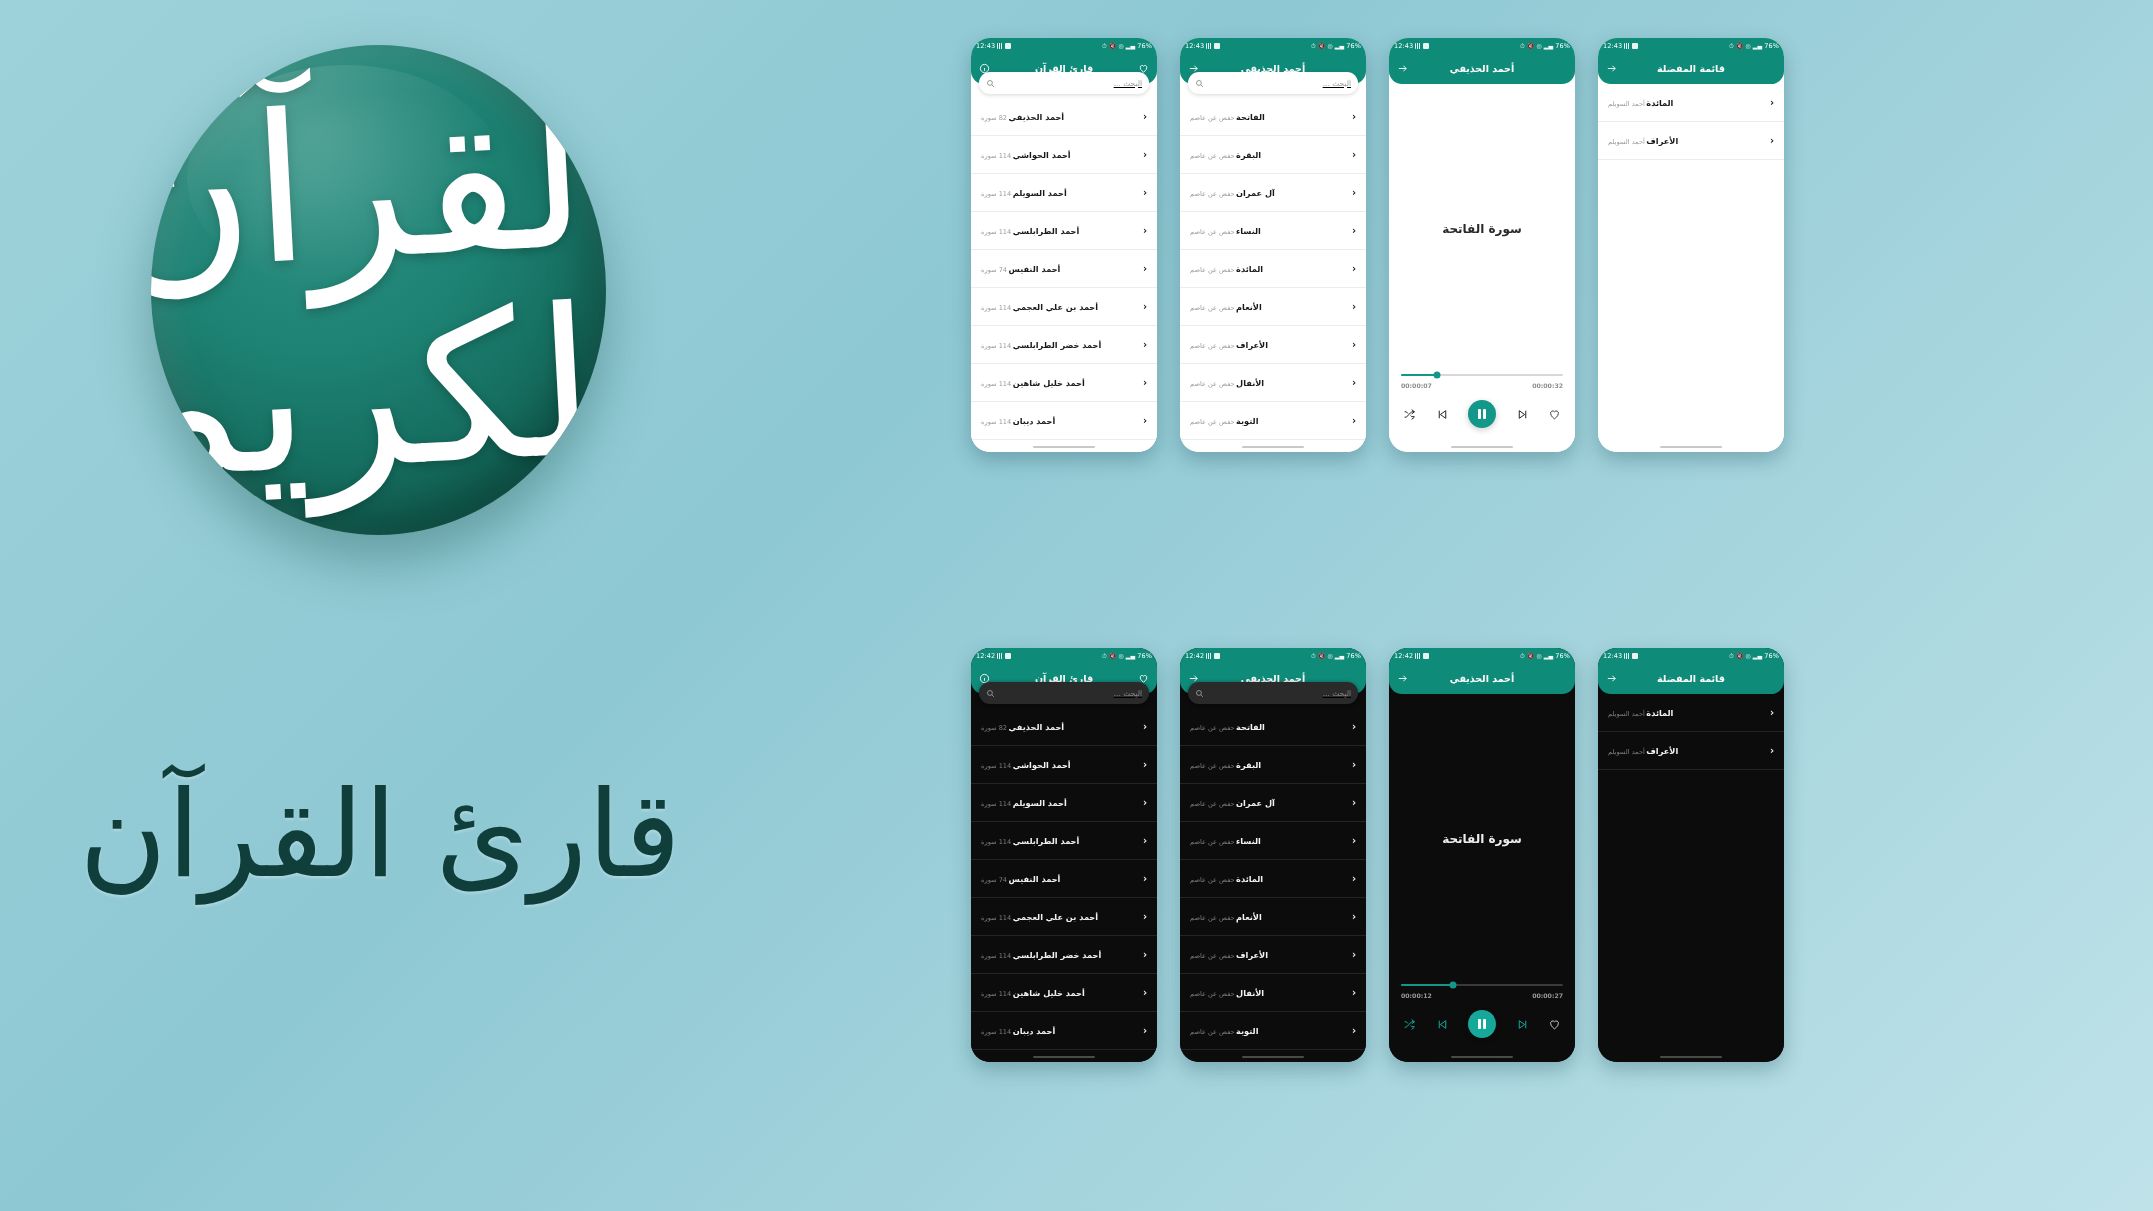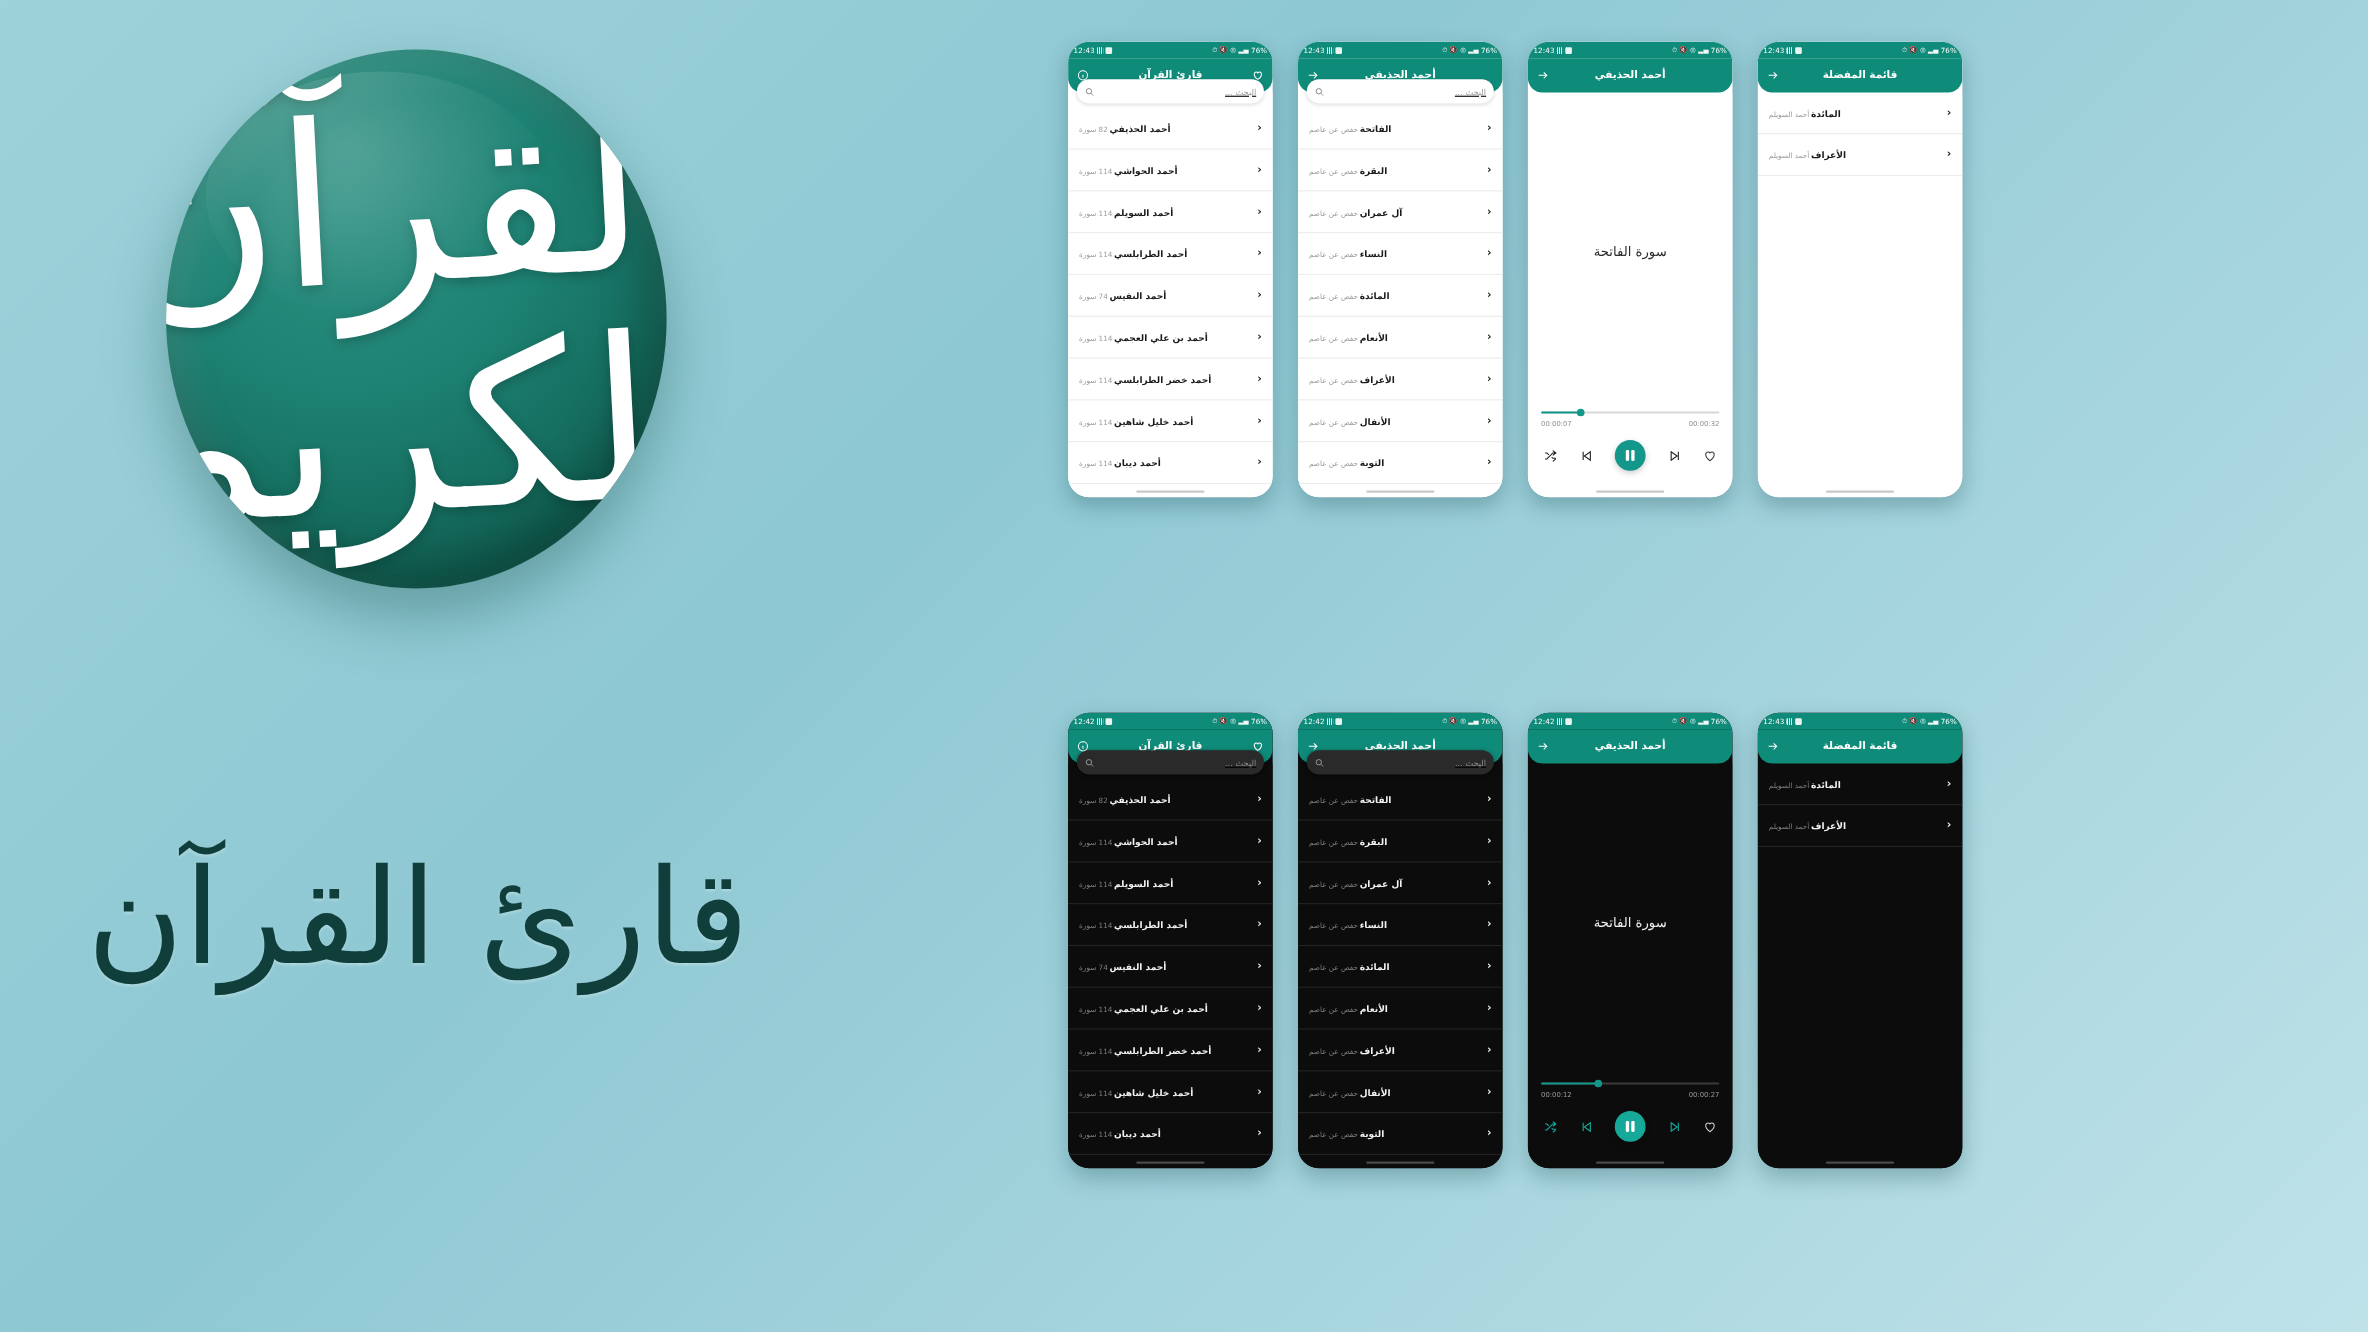--- a/index.html
+++ b/index.html
@@ -113,21 +113,21 @@
   .dark .row { border-bottom:1px solid #242424; }
   .row-texts { display:flex; flex-direction:row; align-items:flex-end; gap:1.5px; }
   .row-title { font-size:8.2px; font-weight:700; color:#1a1a1a; direction:rtl; }
   .dark .row-title { color:#f2f2f2; }
   .row-sub { font-size:6.6px; color:#9b9b9b; direction:rtl; }
   .dark .row-sub { color:#7f7f7f; }
   .chev { color:#1a1a1a; font-size:10px; line-height:1; font-weight:600; }
   .dark .chev { color:#efefef; }
 
   
-  .player { flex:1 1 auto; display:flex; flex-direction:column; background:#fff; }
+  .player { flex:1 1 auto; display:flex; flex-direction:column; background:#fff;font-weight:bold; }
   .dark .player { background:#0c0c0c; }
   .player-mid { flex:1 1 auto; display:flex; align-items:center; justify-content:center; }
   .player-surah { font-size:12px; color:#2b2b2b; direction:rtl; }
   .dark .player-surah { color:#ededed; }
   .player-bottom { flex:0 0 auto; padding:0 12px 14px 12px; }
   .seek-track {
     height:2.5px; background:#d8d8d8; border-radius:2px; position:relative; margin-bottom:6px;
   }
   .dark .seek-track { background:#3a3a3a; }
   .seek-fill { position:absolute; left:0; top:0; bottom:0; background:#13978a; border-radius:2px; }

